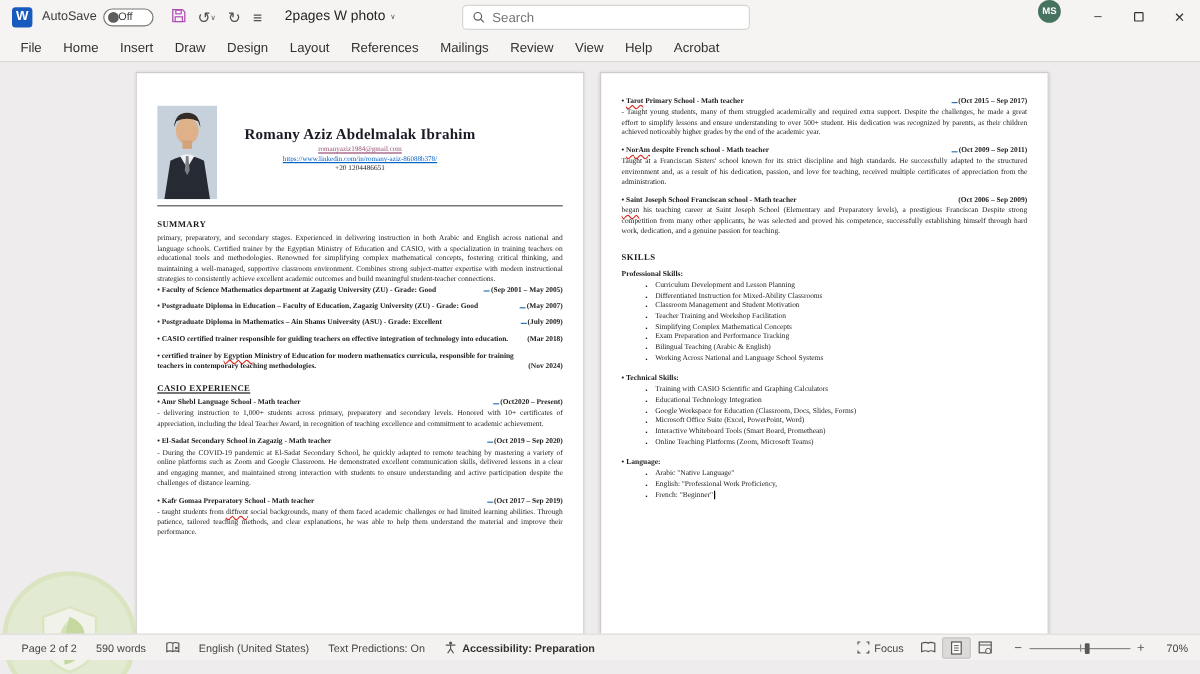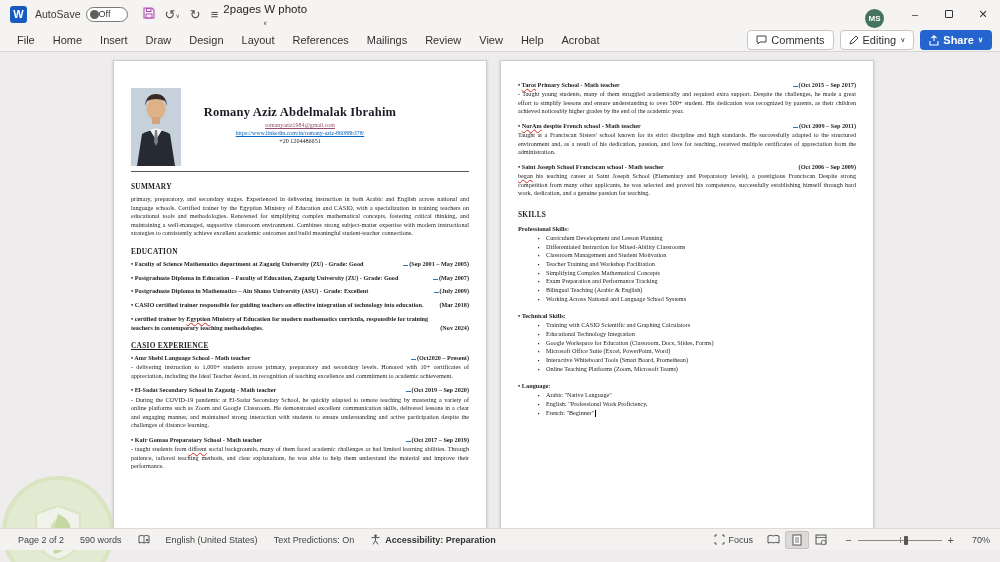--- a/index.html
+++ b/index.html
@@ -13,26 +13,26 @@
     font-size:11px; font-weight:bold; display:flex; align-items:center; justify-content:center; margin:0 8px 0 4px; }
   .autosave { display:flex; align-items:center; gap:5px; margin-right:10px; }
   .autosave-label { font-size:10.5px; color:#3b3a39; }
   .toggle { width:42px; height:15px; border:1px solid #7a7874; border-radius:8px; background:#fff;
     display:flex; align-items:center; padding:0 3px; gap:0; }
   .knob { width:9px; height:9px; border-radius:50%; background:#5f5d5b; }
   .toggle-state { font-size:9px; color:#3b3a39; }
   .qat-btn { border:none; background:transparent; font-size:13px; color:#544f4d; padding:0 5px; cursor:pointer; line-height:1; }
   .qat-save { color:#b14eb6; font-size:12px; }
   .tiny-chev { font-size:6px; color:#544f4d; vertical-align:middle; }
-  .doc-title { font-size:11.5px; color:#252423; display:flex; align-items:center; gap:4px; cursor:pointer;flex-direction:column; }
+  .doc-title { margin-left:14px; font-size:11.5px; color:#252423; display:flex; align-items:center; gap:4px; cursor:pointer; }
   .searchbox { position:absolute; left:385px; top:4px; width:240px; height:21px; background:#fff;
     border:1px solid #d7d5d3; border-radius:4px; display:flex; align-items:center; padding:0 8px; gap:6px; }
   .searchbox input { border:none; outline:none; font-size:11px; color:#605e5c; width:100%; background:transparent;
     font-family:"Liberation Sans",sans-serif; }
-  .tb-right { position:absolute; right:0; top:0; height:28px; display:flex; align-items:flex-end; }
+  .tb-right { position:absolute; right:0; top:0; height:28px; display:flex; align-items:flex-start; }
   .avatar { width:19px; height:19px; border-radius:50%; background:#45735f; color:#fff; font-size:8px; font-weight:bold;
     display:flex; align-items:center; justify-content:center; margin-right:14px; }
   .winbtn { width:34px; height:28px; display:flex; align-items:center; justify-content:center;
     font-size:11px; color:#333; cursor:pointer; }
   .restore-glyph { width:8px; height:8px; border:1px solid #333; border-radius:1px; display:block; }
 
   
   .ribbon { position:absolute; top:28px; left:0; right:0; height:24px; background:#f6f4f3;
     display:flex; align-items:center; padding-left:8px; border-bottom:1px solid #d8d6d4; box-shadow:0 1px 2px rgba(0,0,0,.06); }
   .rtab { font-size:11px; color:#323130; padding:4px 9px; cursor:pointer; white-space:nowrap; }
@@ -126,20 +126,27 @@
         <rect x="3.5" y="1.5" width="4.5" height="3" fill="none" stroke="#b14eb6" stroke-width="1"></rect>
       </svg>
   </button>
   <button class="qat-btn">↺<span class="tiny-chev">∨</span></button>
   <button class="qat-btn">↻</button>
   <button class="qat-btn">≡</button>
   <div class="doc-title">
     <span>2pages W photo</span>
       <span class="tiny-chev">∨</span>
   </div>
+  <div class="searchbox">
+    <svg width="11" height="11" viewBox="0 0 11 11">
+        <circle cx="4.5" cy="4.5" r="3.4" fill="none" stroke="#605e5c" stroke-width="1.1"></circle>
+        <line x1="7" y1="7" x2="10" y2="10" stroke="#605e5c" stroke-width="1.1"></line>
+      </svg>
+    <input placeholder="Search" style="">
+  </div>
   <div class="tb-right">
     <div class="avatar">MS</div>
     <div class="winbtn">–</div>
     <div class="winbtn">
         <span class="restore-glyph"></span>
       </div>
     <div class="winbtn">✕</div>
   </div>
 </div>
 
@@ -149,43 +156,20 @@
   <span class="rtab">Insert</span>
   <span class="rtab">Draw</span>
   <span class="rtab">Design</span>
   <span class="rtab">Layout</span>
   <span class="rtab">References</span>
   <span class="rtab">Mailings</span>
   <span class="rtab">Review</span>
   <span class="rtab">View</span>
   <span class="rtab">Help</span>
   <span class="rtab">Acrobat</span>
-  <div class="ribbon-right">
-    <button class="pill-btn">
-      <svg width="11" height="10" viewBox="0 0 11 10">
-          <path d="M1 1h9v6H4L2 9V7H1z" fill="none" stroke="#444" stroke-width="1"></path>
-        </svg>
-      <span>Comments</span>
-    </button>
-    <button class="pill-btn">
-      <svg width="10" height="10" viewBox="0 0 10 10">
-          <path d="M1 9l1-3 5-5 2 2-5 5z" fill="none" stroke="#444" stroke-width="1"></path>
-        </svg>
-      <span>Editing</span>
-        <span class="chev">∨</span>
-    </button>
-    <button class="share-btn">
-      <svg width="10" height="11" viewBox="0 0 10 11">
-          <path d="M5 1v5M2.5 3L5 .8 7.5 3" fill="none" stroke="#fff" stroke-width="1.1"></path>
-          <path d="M1 6v4h8V6" fill="none" stroke="#fff" stroke-width="1.1"></path>
-        </svg>
-      <span>Share</span>
-        <span class="chev">∨</span>
-    </button>
-  </div>
 </div>
 
 <div class="doc-area">
 
   <div class="page page1">
     <div class="cv-header">
       <svg class="photo" viewBox="0 0 50 78">
         <rect width="50" height="78" fill="#c6d1dc"></rect>
         <ellipse cx="25" cy="21" rx="9.5" ry="11" fill="#dfb188"></ellipse>
         <path d="M14 18 Q15 6 25 6 Q35 6 36 18 L34 13 Q25 9 16 13 Z" fill="#332a25"></path>
@@ -199,21 +183,20 @@
         <a class="cv-link cv-email">romanyaziz1984@gmail.com</a>
         <a class="cv-link cv-linkedin">https://www.linkedin.com/in/romany-aziz-86088b378/</a>
         <div class="cv-phone">+20 1204486651</div>
       </div>
       <div class="rule"></div>
     </div>
     <div class="pg-inner">
       <div class="h1">SUMMARY</div>
       <p class="body-text sc">primary, preparatory, and secondary stages. Experienced in delivering instruction in both Arabic and English across national and language schools. Certified trainer by the Egyptian Ministry of Education and CASIO, with a specialization in training teachers on educational tools and methodologies. Renowned for simplifying complex mathematical concepts, fostering critical thinking, and maintaining a well-managed, supportive classroom environment. Combines strong subject-matter expertise with modern instructional strategies to consistently achieve excellent academic outcomes and build meaningful student-teacher connections.</p>
 
-      <div class="h1">EDUCATION</div>
       <div class="entry">
         <span class="etext sc">• Faculty of Science Mathematics department at Zagazig University (ZU) - Grade: Good</span>
         <span class="edate"><span class="mark"></span><span>(Sep 2001 – May 2005)</span></span>
       </div>
       <div class="entry">
         <span class="etext sc">• Postgraduate Diploma in Education – Faculty of Education, Zagazig University (ZU) - Grade: Good</span>
         <span class="edate"><span class="mark"></span><span>(May 2007)</span></span>
       </div>
       <div class="entry">
         <span class="etext sc">• Postgraduate Diploma in Mathematics – Ain Shams University (ASU) - Grade: Excellent</span>

